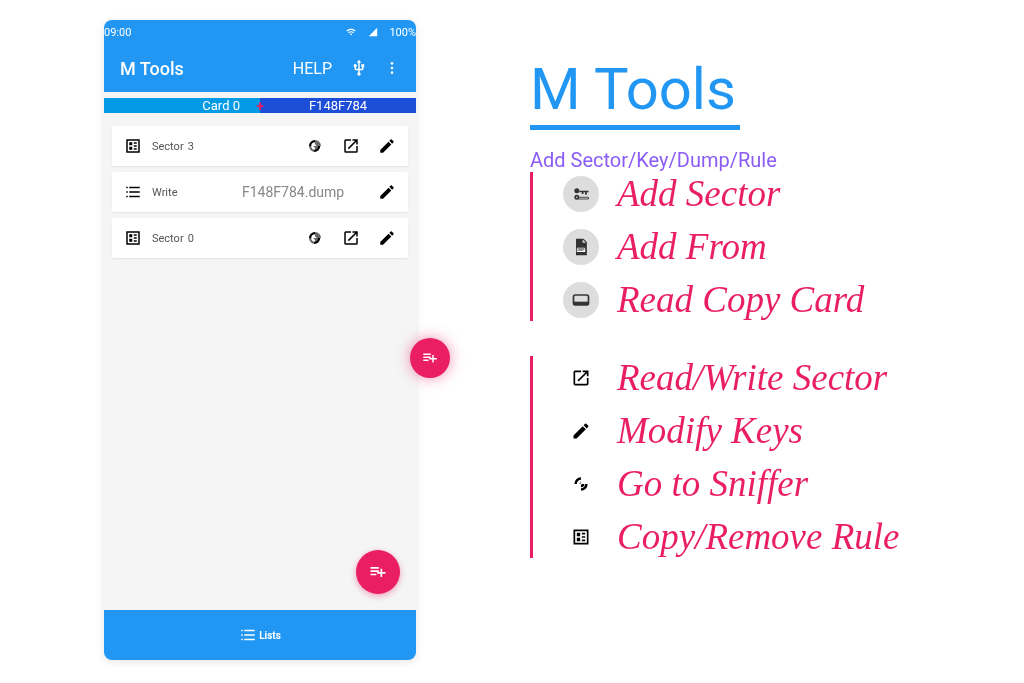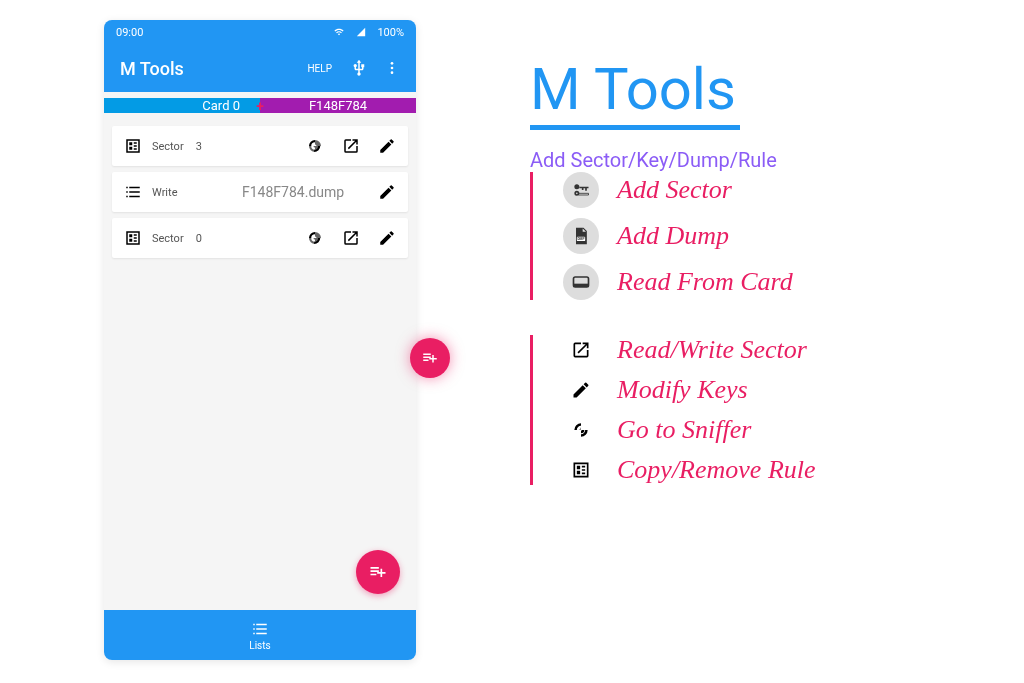--- a/index.html
+++ b/index.html
@@ -25,35 +25,35 @@
       display: flex;
       flex-direction: column;
     }
     .status-bar {
       height: 24px;
       background: #2196F3;
       color: #fff;
       display: flex;
       justify-content: space-between;
       align-items: center;
-      padding: 0 12px;
+      padding: 0 0;
       font-size: 11px;
     }
     .status-right { display: flex; gap: 10px; align-items: center; }
     .app-bar {
       height: 48px;
       background: #2196F3;
       color: #fff;
       display: flex;
       align-items: center;
       padding: 0 16px;
       gap: 8px;
     }
     .app-title { font-size: 18px; font-weight: 500; flex: 1; }
-    .app-bar-action { font-size: 10px; cursor: pointer; }
+    .app-bar-action { font-size: 16px; cursor: pointer; }
     .card-header {
       height: 26px;
       color: #fff;
       display: flex;
       align-items: center;
       font-size: 13px;
     }
     .card-header-left {
       background: #039BE5;
       width: 50%;
@@ -65,21 +65,21 @@
     }
     .card-header-plus {
       position: absolute;
       left: 50%;
       transform: translateX(-50%);
       color: #E91E63;
       font-size: 14px;
       font-weight: bold;
     }
     .card-header-right {
-      background: #a21caf;
+      background: #1d4ed8;
       width: 50%;
       height: 100%;
       display: flex;
       align-items: center;
       justify-content: center;
     }
     .card-header-wrap { position: relative; display: flex; width: 100%; }
     .content { flex: 1; padding: 8px; overflow: auto; position: relative; }
     .row {
       background: #fff;
@@ -87,21 +87,21 @@
       border-radius: 2px;
       margin-bottom: 6px;
       display: flex;
       align-items: center;
       padding: 0 12px;
       box-shadow: 0 1px 2px rgba(0,0,0,0.08);
       font-size: 11px;
       color: #555;
       gap: 10px;
     }
-    .row .label-group { display: flex; align-items: center; gap: 12px; min-width: 80px; }
+    .row .label-group { display: flex; align-items: center; gap: 4px; min-width: 80px; }
     .row .info { flex: 1; text-align: left; font-size: 14px; color: #888; }
     .row .actions { display: flex; gap: 18px; align-items: center; }
     .fab {
       position: absolute;
       right: 16px;
       bottom: 16px;
       width: 44px;
       height: 44px;
       border-radius: 50%;
       background: #E91E63;
@@ -129,26 +129,27 @@
     }
     .bottom-nav {
       height: 50px;
       background: #2196F3;
       display: flex;
       color: #fff;
     }
     .bottom-nav-item {
       flex: 1;
       display: flex;
-      flex-direction: column;
+      flex-direction: row;
       align-items: center;
       justify-content: center;
       font-size: 10px;
       gap: 2px;
       cursor: pointer;
+      font-weight: bold;
     }
     .right-panel {
       position: absolute;
       left: 530px;
       top: 55px;
       width: 440px;
     }
     .big-title {
       color: #2196F3;
       font-size: 58px;
@@ -190,21 +191,21 @@
     .legend-icon-plain {
       width: 36px;
       display: flex;
       align-items: center;
       justify-content: center;
       color: #000;
     }
     .legend-label {
       font-family: "Brush Script MT", "Segoe Script", cursive;
       color: #E91E63;
-      font-size: 26px;
+      font-size: 37px;
       font-style: italic;
     }
     .icon { display: inline-flex; }
     svg { display: block; }
   </style>
 </head>
 <body>
 
 <div class="phone">
   <div class="status-bar">
@@ -379,30 +380,30 @@
         <span class="legend-label">Add Sector</span>
       </div>
       <div class="legend-item">
         <div class="legend-icon-circle">
           <svg width="20" height="20" viewBox="0 0 24 24" fill="#333">
               <path d="M6 2h9l4 4v16H6V2zm8 1v4h4l-4-4z"></path>
               <rect x="7" y="13" width="10" height="5" rx="1" fill="#fff"></rect>
               <text x="12" y="17" font-size="4" text-anchor="middle" fill="#333" font-weight="bold">DMP</text>
             </svg>
         </div>
-        <span class="legend-label">Add Dump</span>
+        <span class="legend-label">Add From</span>
       </div>
       <div class="legend-item">
         <div class="legend-icon-circle">
           <svg width="20" height="20" viewBox="0 0 24 24" fill="#333">
               <rect x="3" y="6" width="18" height="12" rx="2" fill="none" stroke="#333" stroke-width="2"></rect>
               <rect x="3" y="14" width="18" height="4" fill="#333"></rect>
             </svg>
         </div>
-        <span class="legend-label">Read From Card</span>
+        <span class="legend-label">Read Copy Card</span>
       </div>
     </div>
   </div>
 
   <div class="legend-group">
     <div class="legend-bar"></div>
     <div class="legend-items">
       <div class="legend-item">
         <div class="legend-icon-plain">
           <svg width="20" height="20" viewBox="0 0 24 24" fill="#000">

